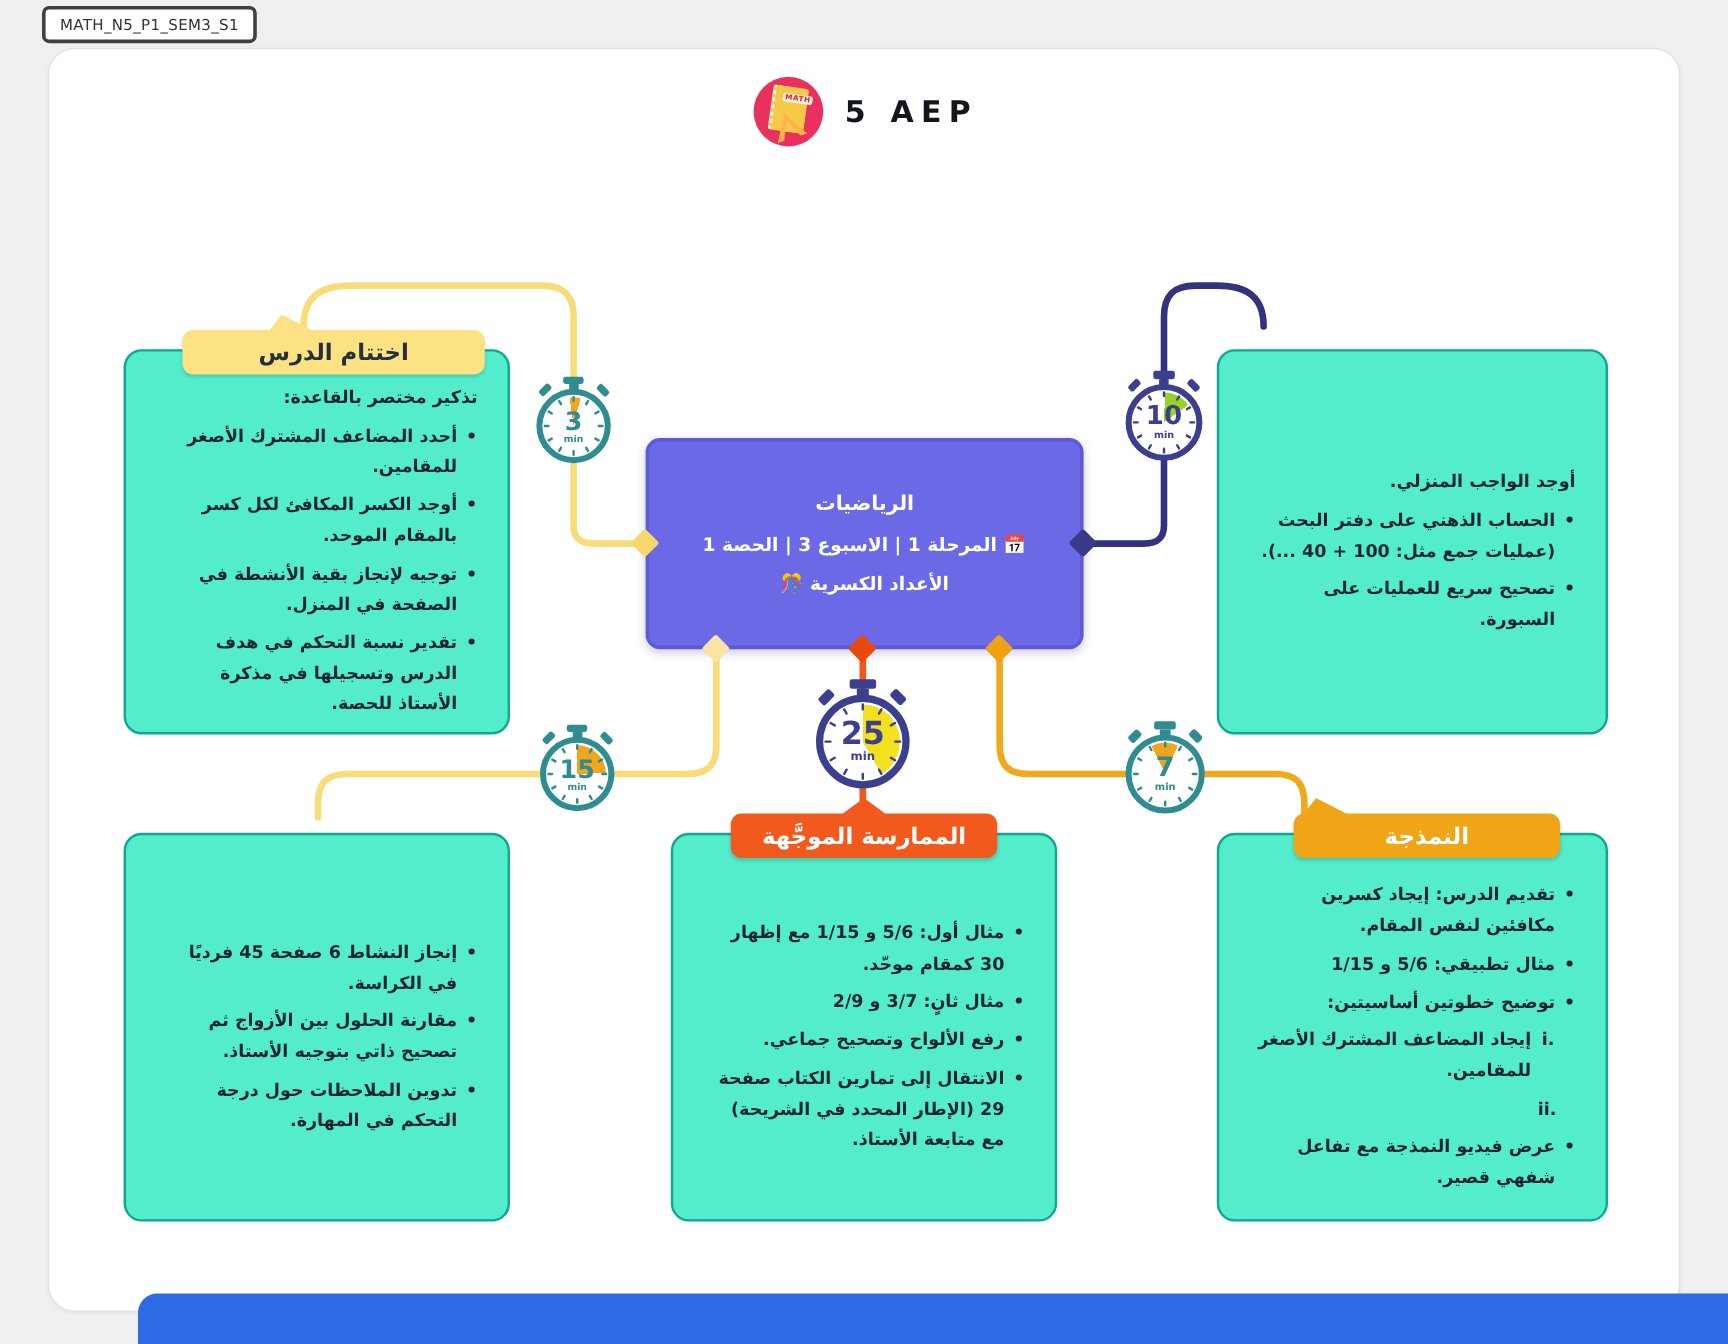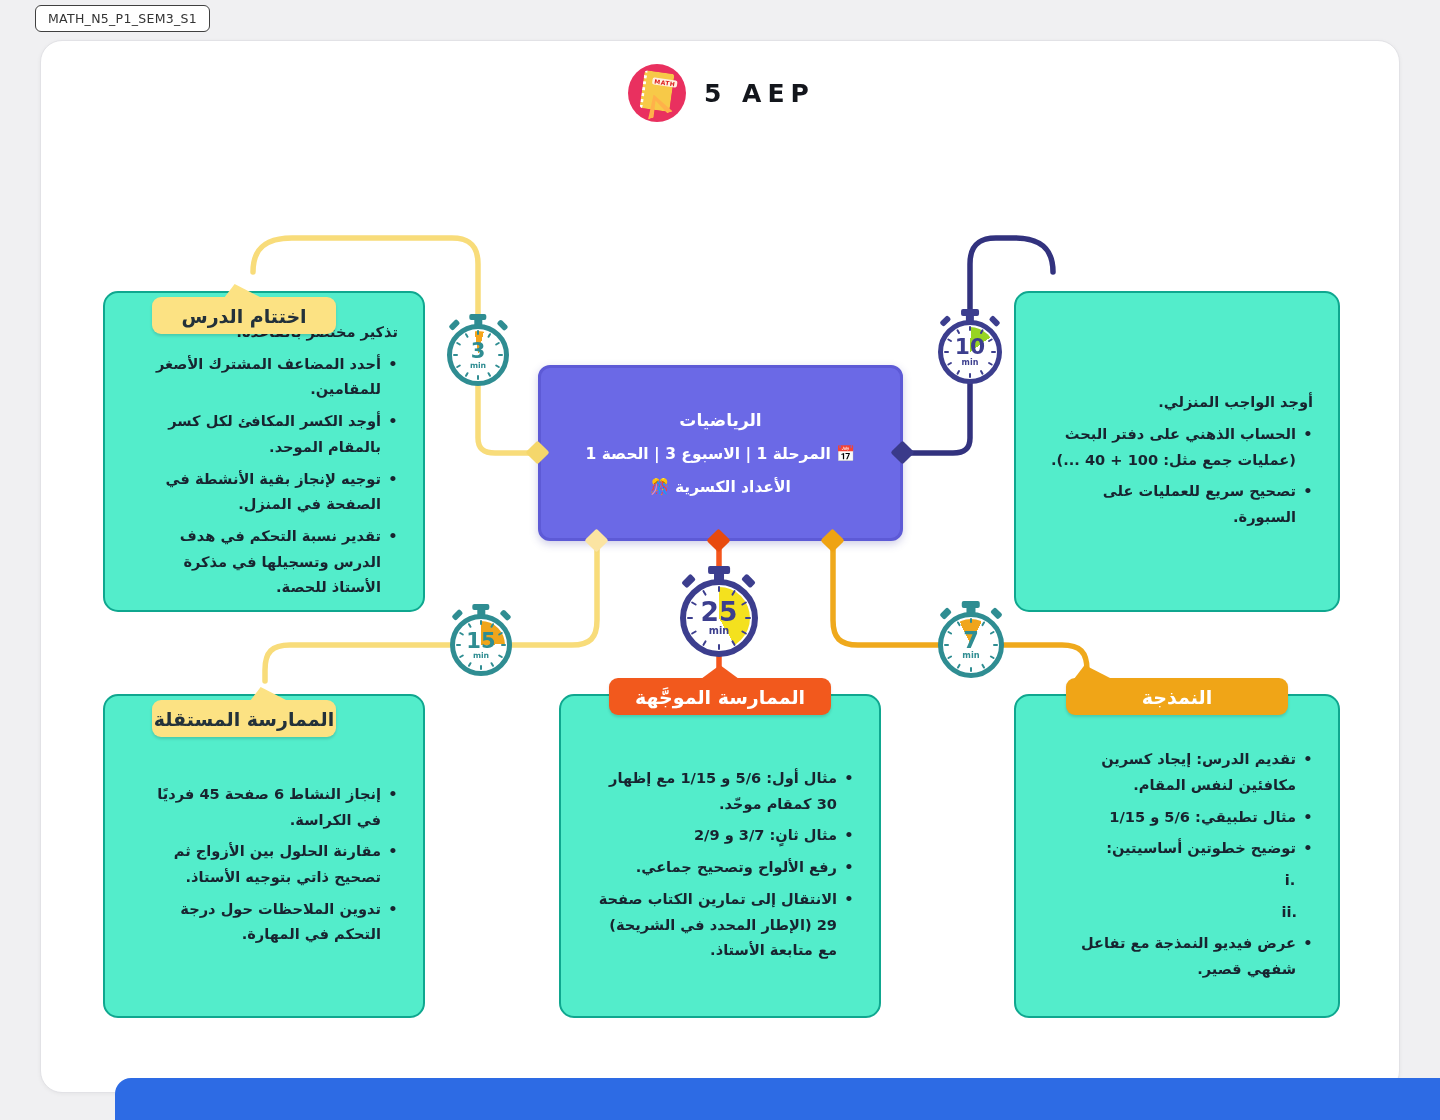--- a/index.html
+++ b/index.html
@@ -13,21 +13,21 @@
     --strip_blue:#2d6be4; --logo_pink:#e9305f; --logo_yellow:#f7c948;
   }
   *{margin:0;padding:0;box-sizing:border-box;}
   html,body{width:1440px;height:1120px;}
   body{font-family:"DejaVu Sans",sans-serif;background:var(--page_bg);position:relative;overflow:hidden;}
   .stage{position:absolute;inset:0;width:1440px;height:1120px;}
 
   .card{position:absolute;left:40px;top:40px;width:1360px;height:1053px;background:var(--card_bg);
         border:1px solid #e2e2e6;border-radius:22px;box-shadow:0 1px 4px rgba(0,0,0,.05);}
 
-  .tag-chip{position:absolute;left:35px;top:5px;background:#fff;border:1px solid #404040;border-radius:6px;
+  .tag-chip{position:absolute;left:35px;top:5px;background:#fff;border:3px solid #404040;border-radius:6px;
         padding:5px 12px;font-size:12.5px;color:#333;letter-spacing:.3px;z-index:10;}
 
   
   .brand{position:absolute;left:628px;top:64px;display:flex;align-items:center;gap:18px;z-index:5;}
   .logo{position:relative;width:58px;height:58px;border-radius:50%;background:var(--logo_pink);overflow:hidden;}
   .logo .book{position:absolute;left:14px;top:8px;width:30px;height:38px;background:var(--logo_yellow);
         border-radius:3px;transform:rotate(8deg);border-left:3px dotted #fff;}
   .logo .book small{position:absolute;left:6px;top:6px;background:#fff0e0;color:#d22;font-size:6px;
         font-weight:bold;padding:0 2px;border-radius:2px;letter-spacing:.5px;}
   .logo .compass{position:absolute;left:16px;top:30px;width:26px;height:22px;
@@ -72,23 +72,23 @@
   .tab{position:absolute;top:0;height:37px;border-radius:9px;display:flex;align-items:center;justify-content:center;
         font-size:19px;font-weight:bold;z-index:4;direction:rtl;box-shadow:0 2px 3px rgba(0,0,0,.14);}
   .tab .tail{position:absolute;top:-13px;width:38px;height:14px;clip-path:polygon(28% 0,100% 100%,0 100%);}
   .tab .tail.tail-center{clip-path:polygon(50% 0,100% 100%,0 100%);}
   .tab-yellow{background:var(--header_yellow);color:#23313a;}
   .tab-yellow .tail{background:var(--header_yellow);}
   .tab-navy{background:var(--header_navy);color:#fff;}
   .tab-navy .tail{background:var(--header_navy);}
   .tab-orange{background:var(--header_orange);color:#fff;}
   .tab-orange .tail{background:var(--header_orange);}
-  .tab-amber{background:var(--header_amber);color:#fff;}
+  .tab-amber{background:var(--header_amber);color:#fff;margin-left:12px;}
   .tab-amber .tail{background:var(--header_amber);}
-  .tab-pos-a{left:49px;width:184px;margin-top:22px;}          
+  .tab-pos-a{left:49px;width:252px;}          
   .tab-pos-b{left:52px;width:222px;}          
   .tab-pos-c{left:50px;width:222px;}          
 
   
   .li{display:flex;direction:rtl;gap:7px;color:var(--text_dark);font-size:14.6px;font-weight:bold;
       line-height:1.76;margin:3px 0;text-align:right;}
   .li .mark{direction:ltr;unicode-bidi:isolate;flex:0 0 auto;min-width:10px;text-align:center;}
   .li.lead{font-weight:bold;}
   .li.sub{padding-right:16px;}
   .li.sub .mark{min-width:14px;}
@@ -211,24 +211,20 @@
         </div>
         <div class="li bullet">
           <span class="mark">•</span>
           <span class="txt">مقارنة الحلول بين الأزواج ثم تصحيح ذاتي بتوجيه الأستاذ.</span>
         </div>
         <div class="li bullet">
           <span class="mark">•</span>
           <span class="txt">تدوين الملاحظات حول درجة التحكم في المهارة.</span>
         </div>
       </div>
-    <div class="tab tab-yellow tab-pos-a">
-      <div class="tail" style="left:98px;"></div>
-      <span>الممارسة المستقلة</span>
-    </div>
   </div>
 
   <div class="sec sec-bc">
     <div class="panel">
         <div class="li bullet">
           <span class="mark">•</span>
           <span class="txt">مثال أول: 5/6 و 1/15 مع إظهار 30 كمقام موحّد.</span>
         </div>
         <div class="li bullet">
           <span class="mark">•</span>
@@ -258,20 +254,21 @@
         <div class="li bullet">
           <span class="mark">•</span>
           <span class="txt">مثال تطبيقي: 5/6 و 1/15</span>
         </div>
         <div class="li bullet">
           <span class="mark">•</span>
           <span class="txt">توضيح خطوتين أساسيتين:</span>
         </div>
         <div class="li sub">
           <span class="mark">i.</span>
+          <span class="txt">إيجاد المضاعف المشترك الأصغر للمقامين.</span>
         </div>
         <div class="li sub">
           <span class="mark">ii.</span>
         </div>
         <div class="li bullet">
           <span class="mark">•</span>
           <span class="txt">عرض فيديو النمذجة مع تفاعل شفهي قصير.</span>
         </div>
       </div>
     <div class="tab tab-amber tab-pos-b">

